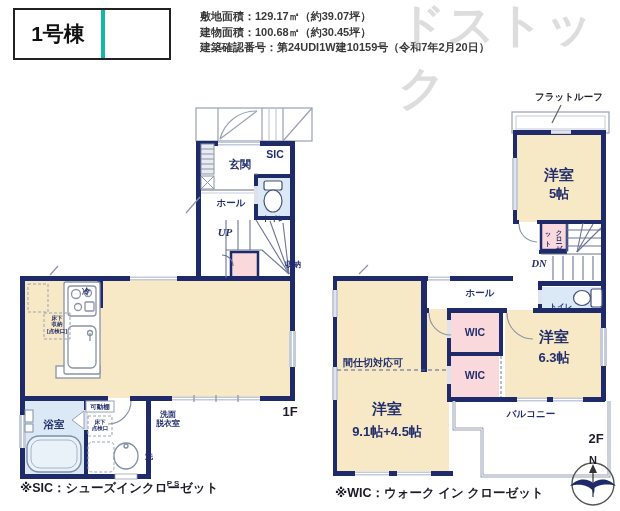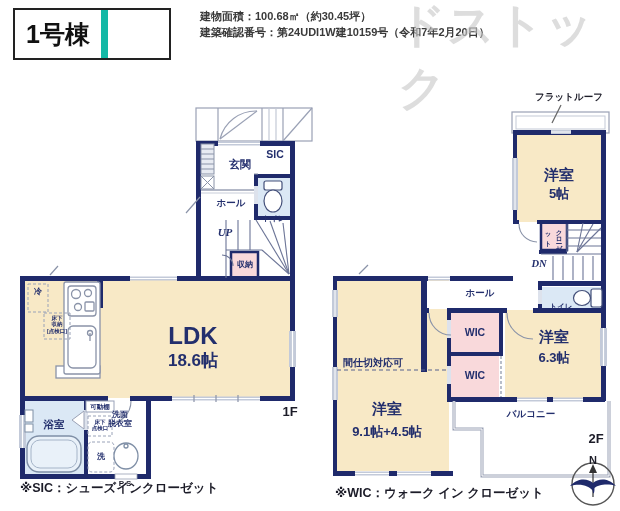--- a/index.html
+++ b/index.html
@@ -2,50 +2,51 @@
 <html><head>
 <meta charset="utf-8">
 <style>
   html,body{margin:0;padding:0;background:#fff;}
   .page{position:relative;width:620px;height:511px;background:#fff;overflow:hidden;
         font-family:"Liberation Sans","DejaVu Sans",sans-serif;}
   
   .unit-box{position:absolute;left:13px;top:8px;width:154px;height:48px;border:2px solid #222;
             display:flex;align-items:stretch;background:#fff;}
   .unit-box .cell{display:flex;align-items:center;justify-content:center;color:#111;font-weight:bold;}
-  .unit-box .c1{width:86px;font-size:25px;border-right:7px solid #14b8a6;}
+  .unit-box .c1{width:86px;font-size:21px;border-right:4px solid #14b8a6;}
   .unit-box .c2{flex:1;font-size:19px;}
   .hinfo{position:absolute;left:200px;top:9px;width:400px;color:#3a3a3a;font-size:11px;
          font-weight:bold;line-height:15.5px;}
   .watermark{position:absolute;left:398px;top:-6px;width:230px;font-size:47px;font-weight:800;
              color:#c7c7c7;opacity:.6;letter-spacing:1px;z-index:40;pointer-events:none;}
   
   .plan{position:absolute;top:80px;}
   .plan1{left:0;width:320px;height:431px;}
   .plan2{left:325px;width:295px;height:431px;}
   .plan svg{position:absolute;left:0;top:0;}
   .lbl{position:absolute;color:#232f6d;font-weight:bold;text-align:center;
        white-space:pre-line;line-height:1.18;z-index:10;pointer-events:none;}
   .dark{color:#1c1c28;}
   .ital{font-family:"Liberation Serif","DejaVu Serif",serif;font-style:italic;}
-  .s5{font-size:5.5px;}.s6{font-size:6.5px;}.s7{font-size:7.5px;margin-top:12px;}.s8{font-size:8px;}
+  .s5{font-size:5.5px;}.s6{font-size:6.5px;}.s7{font-size:7.5px;margin-top:12px;}.s8{font-size:8px;padding-left:48px;}
   .s9{font-size:9.5px;}.s10{font-size:10.5px;}.s11{font-size:11px;}.s13{font-size:13px;}
   .s15{font-size:15px;}.s17{font-size:17px;}.s24{font-size:24px;}
   .vert{writing-mode:vertical-rl;text-orientation:upright;letter-spacing:0;line-height:11px;}
   .note{position:absolute;font-size:12.5px;font-weight:bold;color:#1c1c28;z-index:10;}
 </style>
 </head>
 <body>
 
 <div class="page">
 
   <div class="unit-box">
     <div class="cell c1">1号棟</div>
   </div>
   <div class="hinfo">
+    <div>敷地面積：129.17㎡（約39.07坪）</div>
     <div>建物面積：100.68㎡（約30.45坪）</div>
     <div>建築確認番号：第24UDI1W建10159号（令和7年2月20日）</div>
   </div>
   <div class="watermark">ドストック</div>
 
   <div class="plan plan1">
     <svg width="320" height="431" viewBox="0 0 320 431">
 
       <g stroke="#9aa1b5" fill="none" stroke-width="1.2">
         <rect x="196" y="28" width="116" height="33" fill="#fff"></rect>
@@ -179,22 +180,20 @@
 
       <path d="M 131 321 A 23 23 0 0 1 108 344" fill="none" stroke="#8a93a8" stroke-width="1.1"></path>
     </svg>
 
     <div class="lbl s11" style="left:214px;top:78px;width:52px;">玄関</div>
     <div class="lbl s10" style="left:260px;top:68px;width:30px;">SIC</div>
     <div class="lbl s7" style="left:256px;top:123px;width:36px;">トイレ</div>
     <div class="lbl s9" style="left:206px;top:117px;width:50px;">ホール</div>
     <div class="lbl s11 ital" style="left:210px;top:146px;width:30px;">UP</div>
     <div class="lbl s8" style="left:232px;top:180px;width:26px;">収納</div>
-    <div class="lbl s24" style="left:153px;top:242px;width:80px;">LDK</div>
-    <div class="lbl s17" style="left:153px;top:271px;width:80px;">18.6帖</div>
     <div class="lbl s8" style="left:29px;top:207px;width:18px;">冷</div>
     <div class="lbl s5" style="left:44px;top:235px;width:26px;">床下
 収納
 [点検口]</div>
     <div class="lbl s6" style="left:86px;top:323px;width:28px;">可動棚</div>
     <div class="lbl s5" style="left:88px;top:339px;width:24px;">床下
 点検口</div>
     <div class="lbl s8" style="left:88px;top:372px;width:26px;">洗</div>
     <div class="lbl s10" style="left:36px;top:338px;width:36px;">浴室</div>
     <div class="lbl s8" style="left:94px;top:330px;width:52px;">洗面

